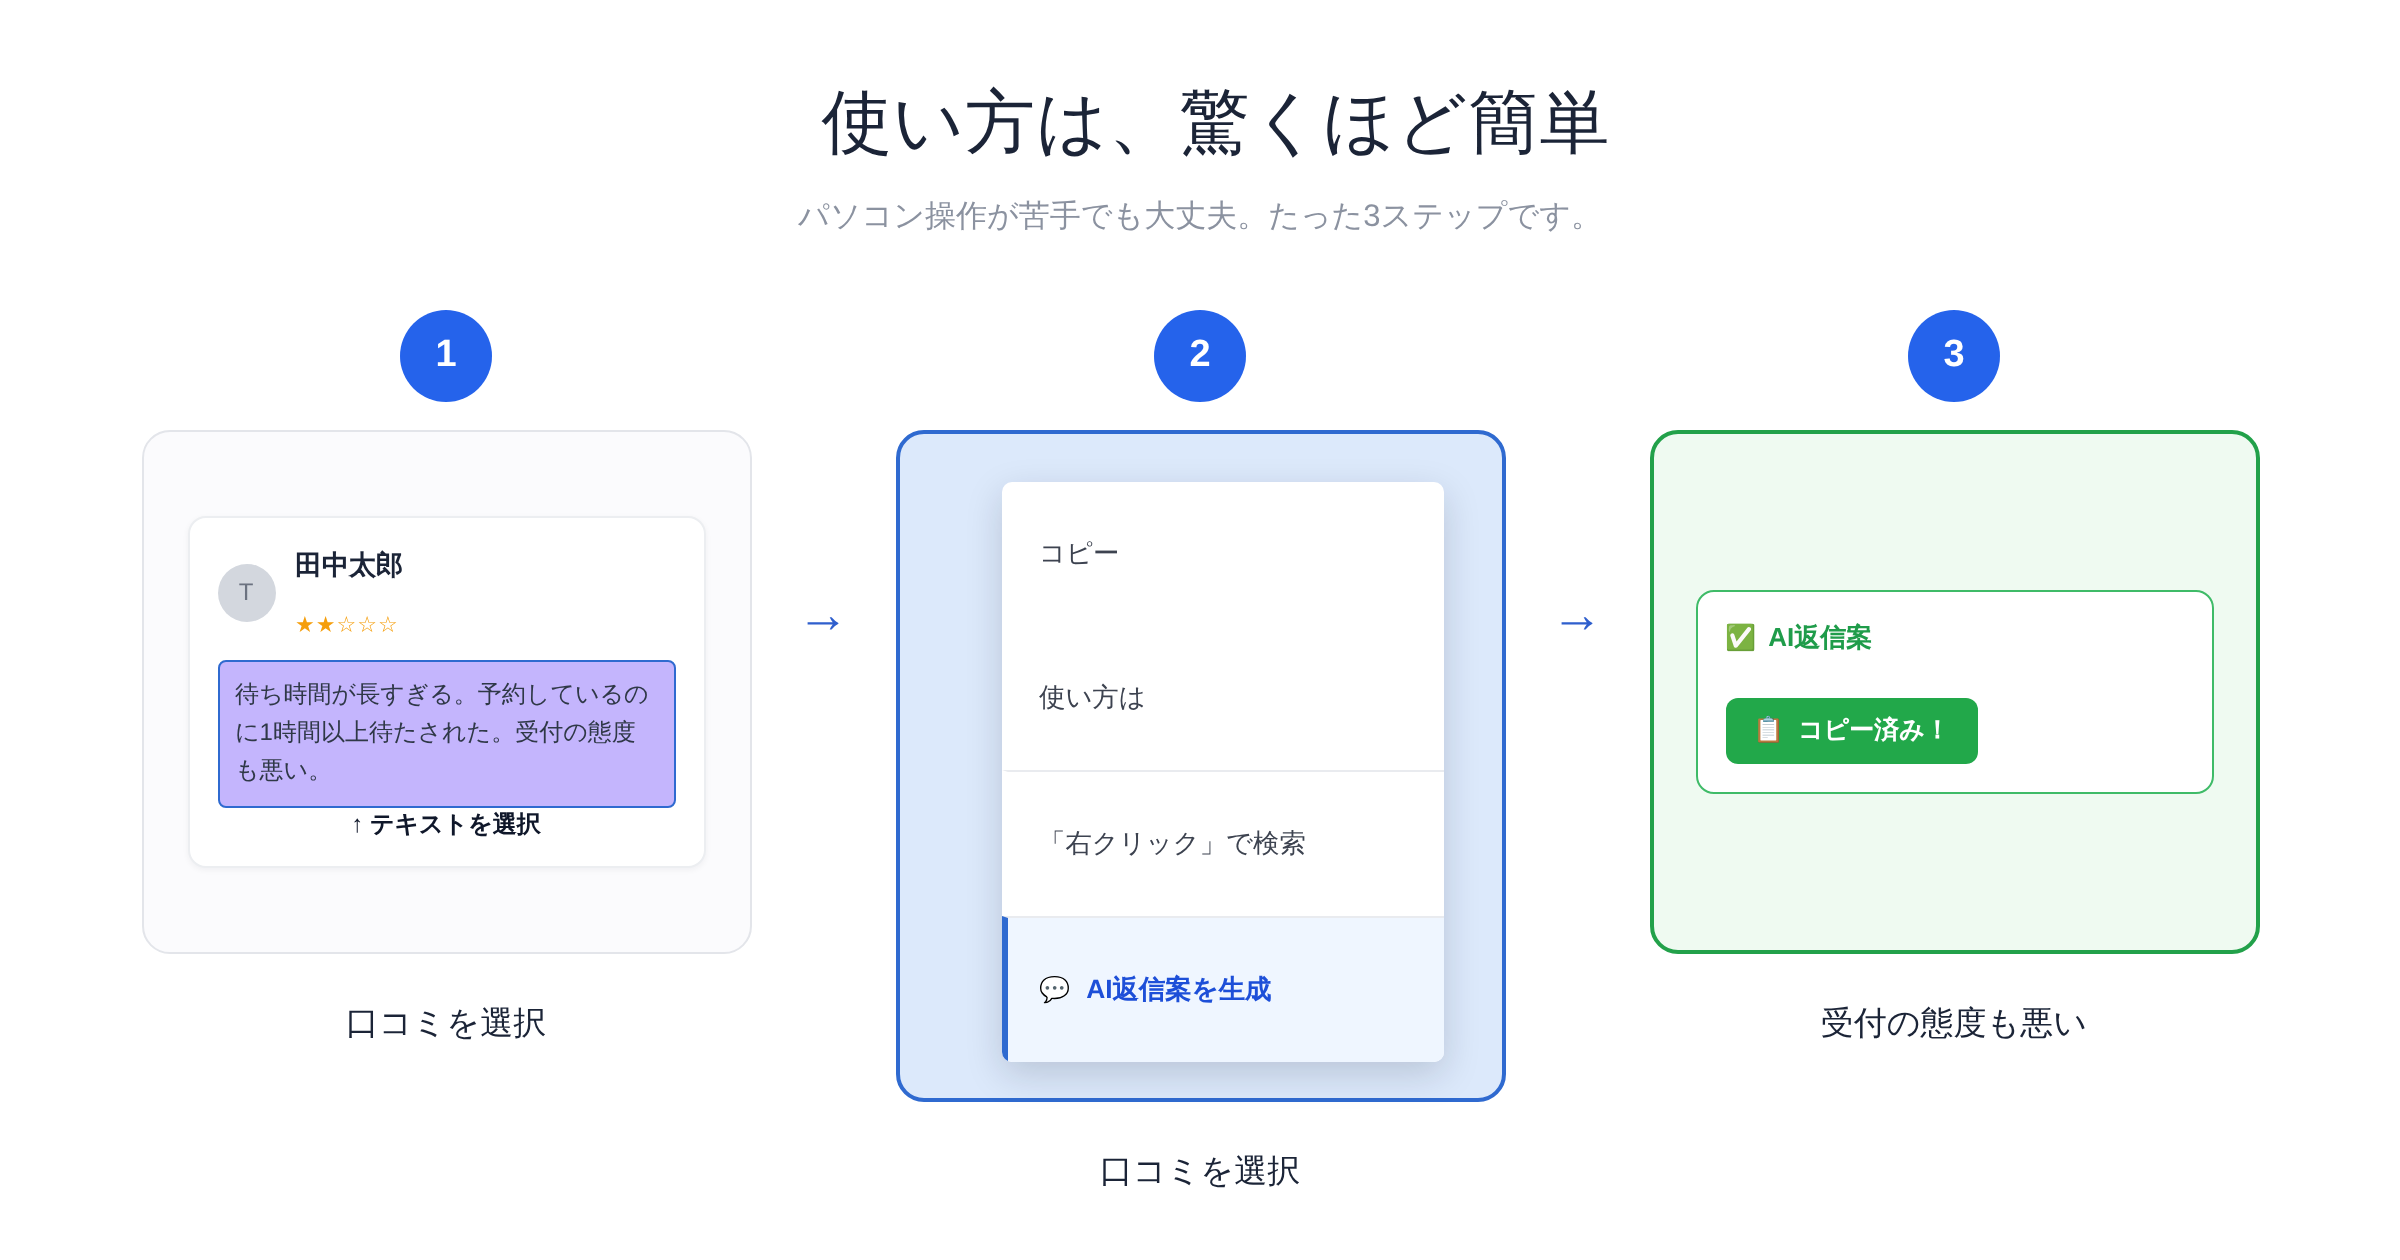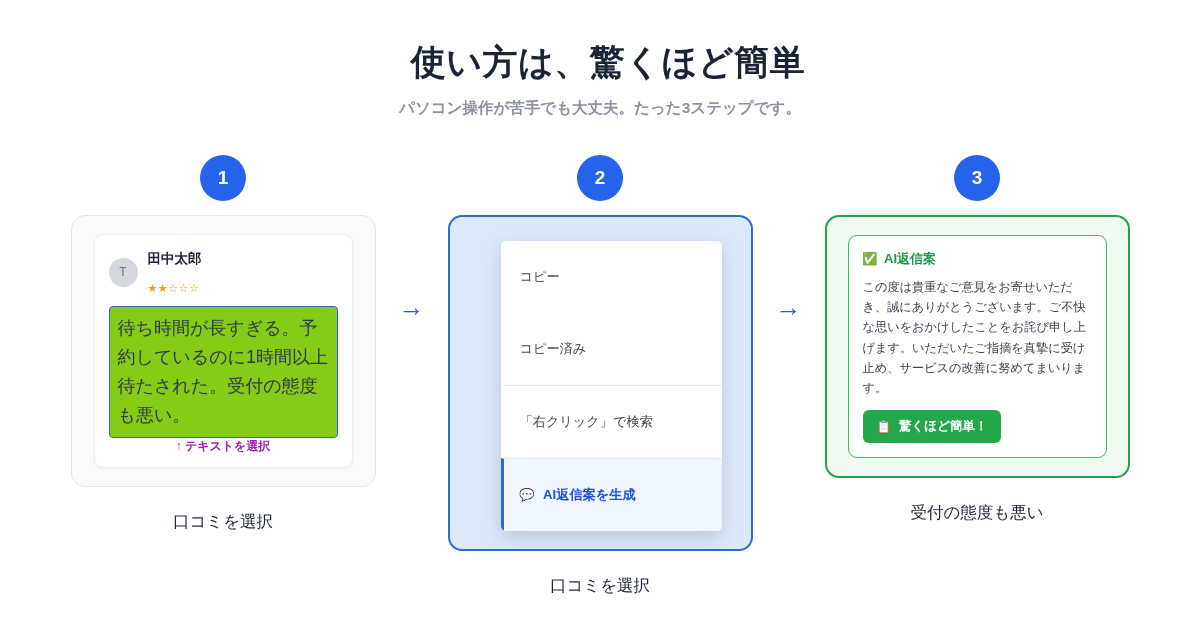--- a/index.html
+++ b/index.html
@@ -8,25 +8,25 @@
     background: #ffffff;
     font-family: "Liberation Sans", "DejaVu Sans", sans-serif;
     color: #1f2937;
     overflow: hidden;
   }
   .page { width: 1200px; height: 630px; position: relative; padding-top: 40px; }
 
   
   .header { text-align: center; }
   .title {
-    font-size: 35px; font-weight: bold; color: #1b2437;
+    font-size: 35px; font-weight: normal; color: #1b2437;
     letter-spacing: 0.5px; line-height: 1.25; margin-left: 16px;
   }
   .subtitle {
-    margin-top: 14px; font-size: 15.5px; color: #8b92a0; font-weight: bold;
+    margin-top: 14px; font-size: 15.5px; color: #8b92a0; font-weight: normal;
   }
 
   
   .steps {
     margin-top: 36px;
     display: flex; align-items: flex-start; justify-content: center;
     gap: 0;
   }
   .step-col { width: 305px; display: flex; flex-direction: column; align-items: center; }
   .arrow-col {
@@ -68,26 +68,26 @@
     width: 29px; height: 29px; border-radius: 50%;
     background: #d3d7de; color: #6b7280;
     display: flex; align-items: center; justify-content: center;
     font-size: 12px; flex: 0 0 auto;
   }
   .reviewer-meta { display: flex; flex-direction: column; gap: 14px; }
   .reviewer-name { font-size: 13.5px; font-weight: bold; color: #1b2437; }
   .stars { font-size: 11px; color: #f59e0b; letter-spacing: 0.5px; }
   .review-text {
     margin-top: 11px;
-    background: #84cc16; border: 1.6px solid #2f6ad0; border-radius: 4px;
-    padding: 7px 8px; font-size: 18px; line-height: 1.62; color: #2f3847;
+    background: #c4b5fd; border: 1.6px solid #2f6ad0; border-radius: 4px;
+    padding: 7px 8px; font-size: 12px; line-height: 1.62; color: #2f3847;
   }
   .select-hint {
     text-align: center;
-    font-size: 12px; font-weight: bold; color: #a21caf;
+    font-size: 12px; font-weight: bold; color: #0f172a;
   }
 
   
   .ctx-menu {
     width: 221px; background: #ffffff; border-radius: 5px;
     box-shadow: 0 6px 18px rgba(16,24,40,0.17);
     overflow: hidden; margin-left: 22px; margin-top: 6px;
   }
   .ctx-item {
     padding: 27px 16px; font-size: 13.2px; color: #3d4350;
@@ -156,21 +156,21 @@
     </div>
 
     <div class="step-col">
       <div class="badge">2</div>
       <div class="card card-2">
         <div class="ctx-menu">
           <div class="ctx-item">
             <span>コピー</span>
           </div>
           <div class="ctx-item">
-            <span>コピー済み</span>
+            <span>使い方は</span>
           </div>
           <div class="ctx-item sep-top">
             <span>「右クリック」で検索</span>
           </div>
           <div class="ctx-item sep-top active">
             <span class="bubble-icon">💬</span>
             <span>AI返信案を生成</span>
           </div>
         </div>
       </div>
@@ -182,24 +182,23 @@
     </div>
 
     <div class="step-col">
       <div class="badge">3</div>
       <div class="card card-3">
         <div class="reply-card">
           <div class="reply-head">
             <span class="check-icon">✅</span>
             <span>AI返信案</span>
           </div>
-          <div class="reply-text">この度は貴重なご意見をお寄せいただき、誠にありがとうございます。ご不快な思いをおかけしたことをお詫び申し上げます。いただいたご指摘を真摯に受け止め、サービスの改善に努めてまいります。</div>
           <button class="copy-btn">
             <span class="clip-icon">📋</span>
-            <span>驚くほど簡単！</span>
+            <span>コピー済み！</span>
           </button>
         </div>
       </div>
       <div class="step-label">受付の態度も悪い</div>
     </div>
 
   </div>
 </div>
 
 </body></html>

